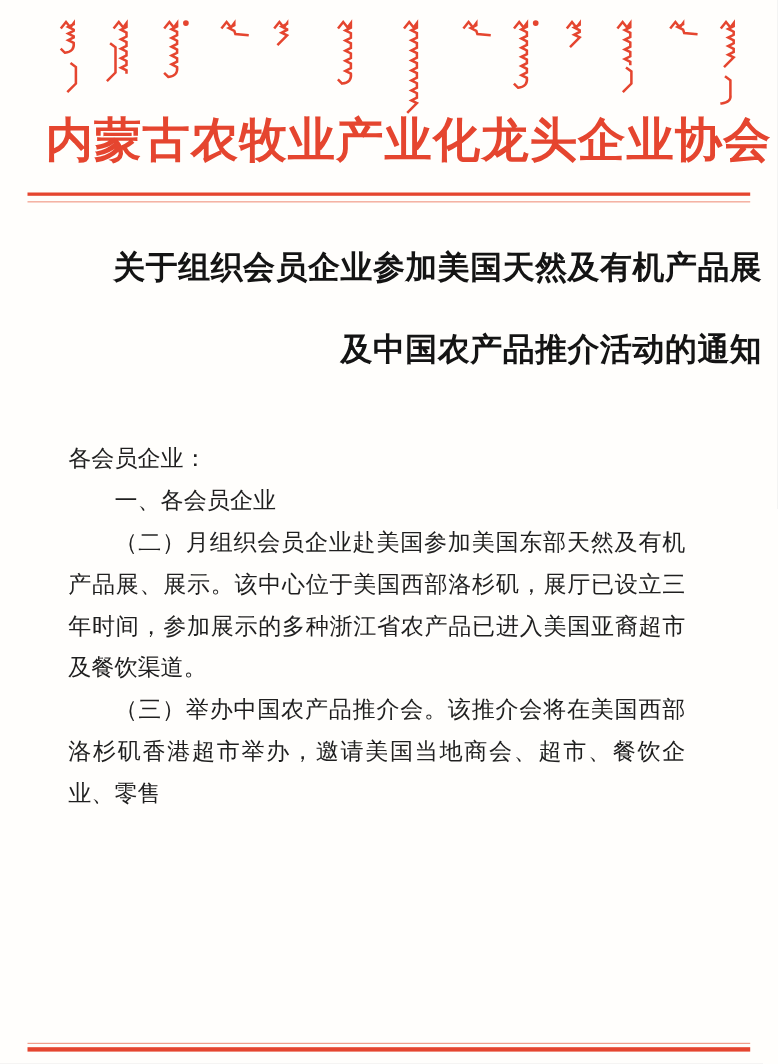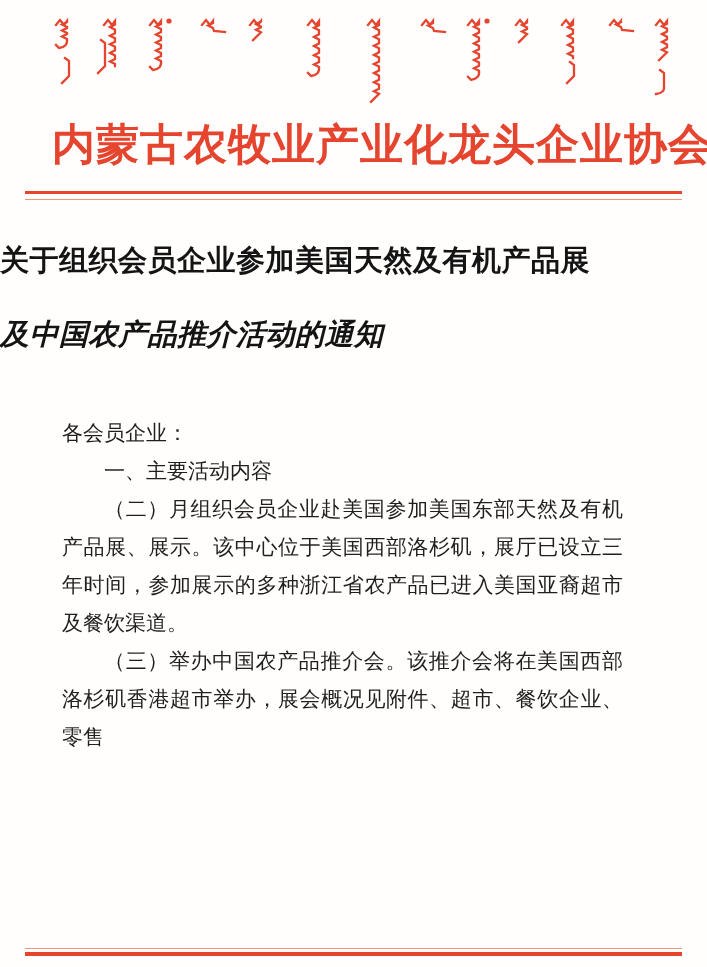--- a/index.html
+++ b/index.html
@@ -11,39 +11,39 @@
     overflow:hidden;
     font-family:"Liberation Serif","DejaVu Serif",serif;
     color:var(--ink,#1f1f1f);
   }
   
   .script-row{position:relative;height:95px;margin:8px 25px 0 25px;}
   .script-word{position:absolute;top:6px;overflow:visible;}
   .script-word path{stroke:var(--red,#e5452f);stroke-width:2.3;fill:none;stroke-linecap:square;}
   .script-word circle{fill:var(--red,#e5452f);}
   .org-name{
-    margin:16px;text-align:center;
+    margin:0;text-align:center;
     color:var(--red,#e5452f);
     font-size:43px;line-height:52px;font-weight:bold;
     letter-spacing:1px;white-space:nowrap;padding-left:36px;
   }
   .rule{margin:20px 25px 0 25px;}
   .rule-thick{height:3px;background:var(--red,#e5452f);}
   .rule-thin{height:1px;background:var(--redlight,#f0937f);margin-top:5px;}
   .rule-bottom{position:absolute;left:25px;right:25px;top:948px;margin:0;}
   .rule-bottom .rule-thin{margin-top:0;}
   .rule-bottom .rule-thick{height:4px;margin-top:3px;}
   
   .doc-title{
-    margin:0;text-align:left;font-weight:bold;
+    margin:14px;text-align:right;font-weight:bold;
     color:var(--title-ink,#141414);
     font-size:29px;line-height:36px;letter-spacing:0.5px;
   }
   .doc-title.line1{margin-top:42px;}
-  .doc-title.line2{margin-top:38px;font-style:italic;}
+  .doc-title.line2{margin-top:38px;}
   
   .body-text{
     margin:62px 84px 0 62px;
     font-size:21px;line-height:38px;
     text-align:justify;
   }
   .salutation{margin:0;text-indent:0;}
   .para{margin:0;text-indent:2em;}
 </style>
 </head>
@@ -108,23 +108,23 @@
     </div>
   </header>
 
   <main>
     <h2 class="doc-title line1">关于组织会员企业参加美国天然及有机产品展</h2>
     <h2 class="doc-title line2">及中国农产品推介活动的通知</h2>
 
     <div class="body-text">
       <p class="salutation">各会员企业：</p>
       <div id="paragraphs">
-          <p class="para">一、主要活动内容</p>
+          <p class="para">一、各会员企业</p>
           <p class="para">（二）月组织会员企业赴美国参加美国东部天然及有机产品展、展示。该中心位于美国西部洛杉矶，展厅已设立三年时间，参加展示的多种浙江省农产品已进入美国亚裔超市及餐饮渠道。</p>
-          <p class="para">（三）举办中国农产品推介会。该推介会将在美国西部洛杉矶香港超市举办，展会概况见附件、超市、餐饮企业、零售</p>
+          <p class="para">（三）举办中国农产品推介会。该推介会将在美国西部洛杉矶香港超市举办，邀请美国当地商会、超市、餐饮企业、零售</p>
         </div>
     </div>
   </main>
 
   <footer>
     <div class="rule rule-bottom">
       <div class="rule-thin"></div>
       <div class="rule-thick"></div>
     </div>
   </footer>

